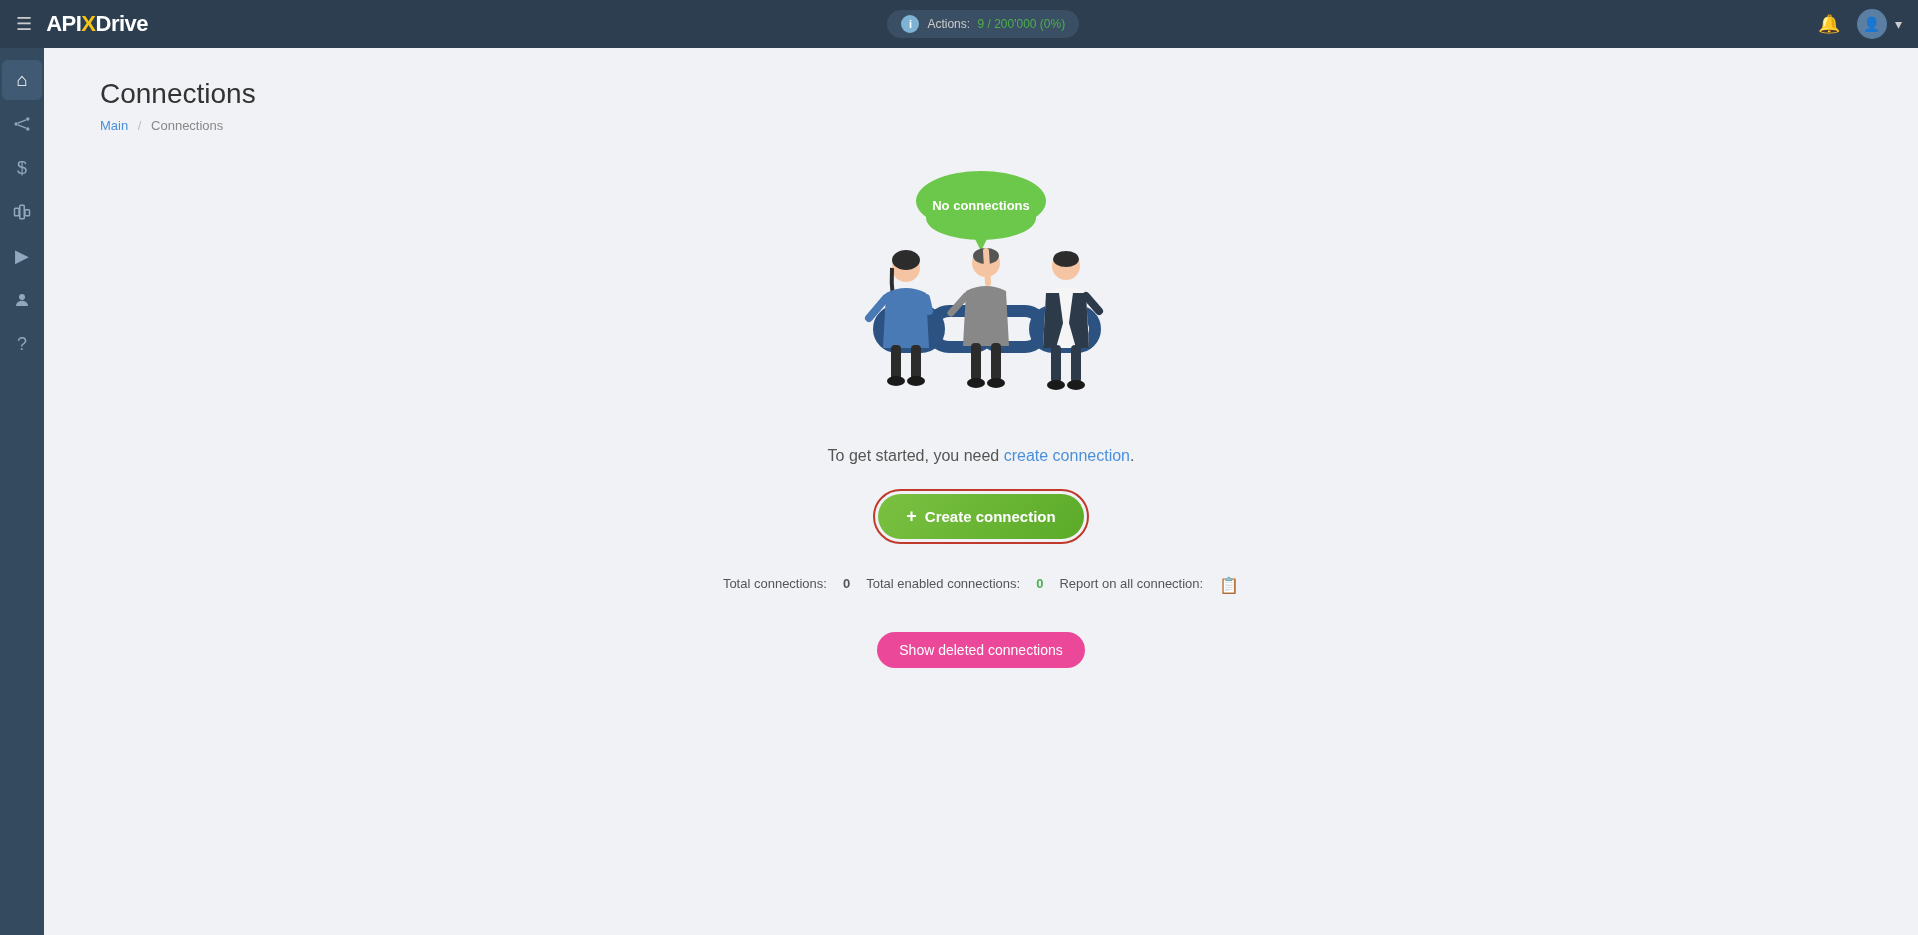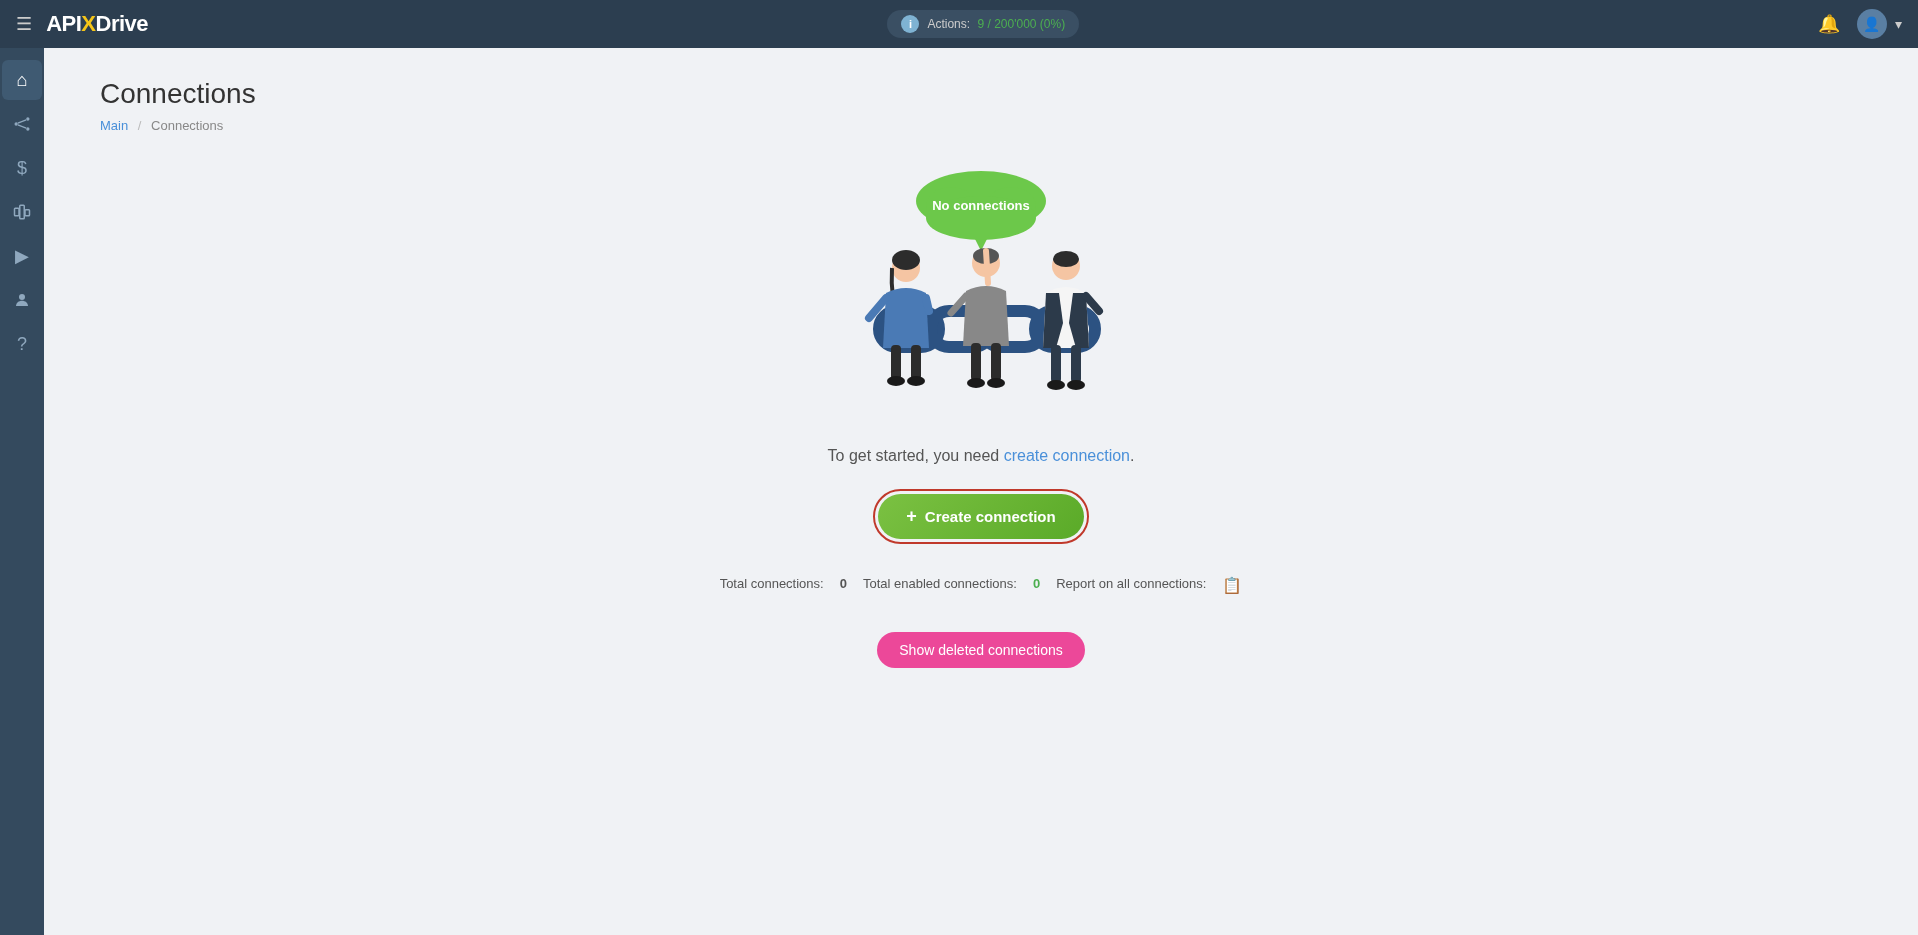--- a/index.html
+++ b/index.html
@@ -277,20 +277,20 @@
         <span class="plus-icon">+</span>
         <span>Create connection</span>
       </button>
     </div>
 
     <div class="stats-row">
       <span>Total connections:</span>
       <span class="stats-value">0</span>
       <span>Total enabled connections:</span>
       <span class="stats-value green">0</span>
-      <span>Report on all connections:</span>
+      <span>Report on all connection:</span>
       <span class="report-icon" title="Report on all connections">📋</span>
     </div>
 
     <button class="show-deleted-btn">Show deleted connections</button>
 
   </div>
 </main>
 
 </body></html>

